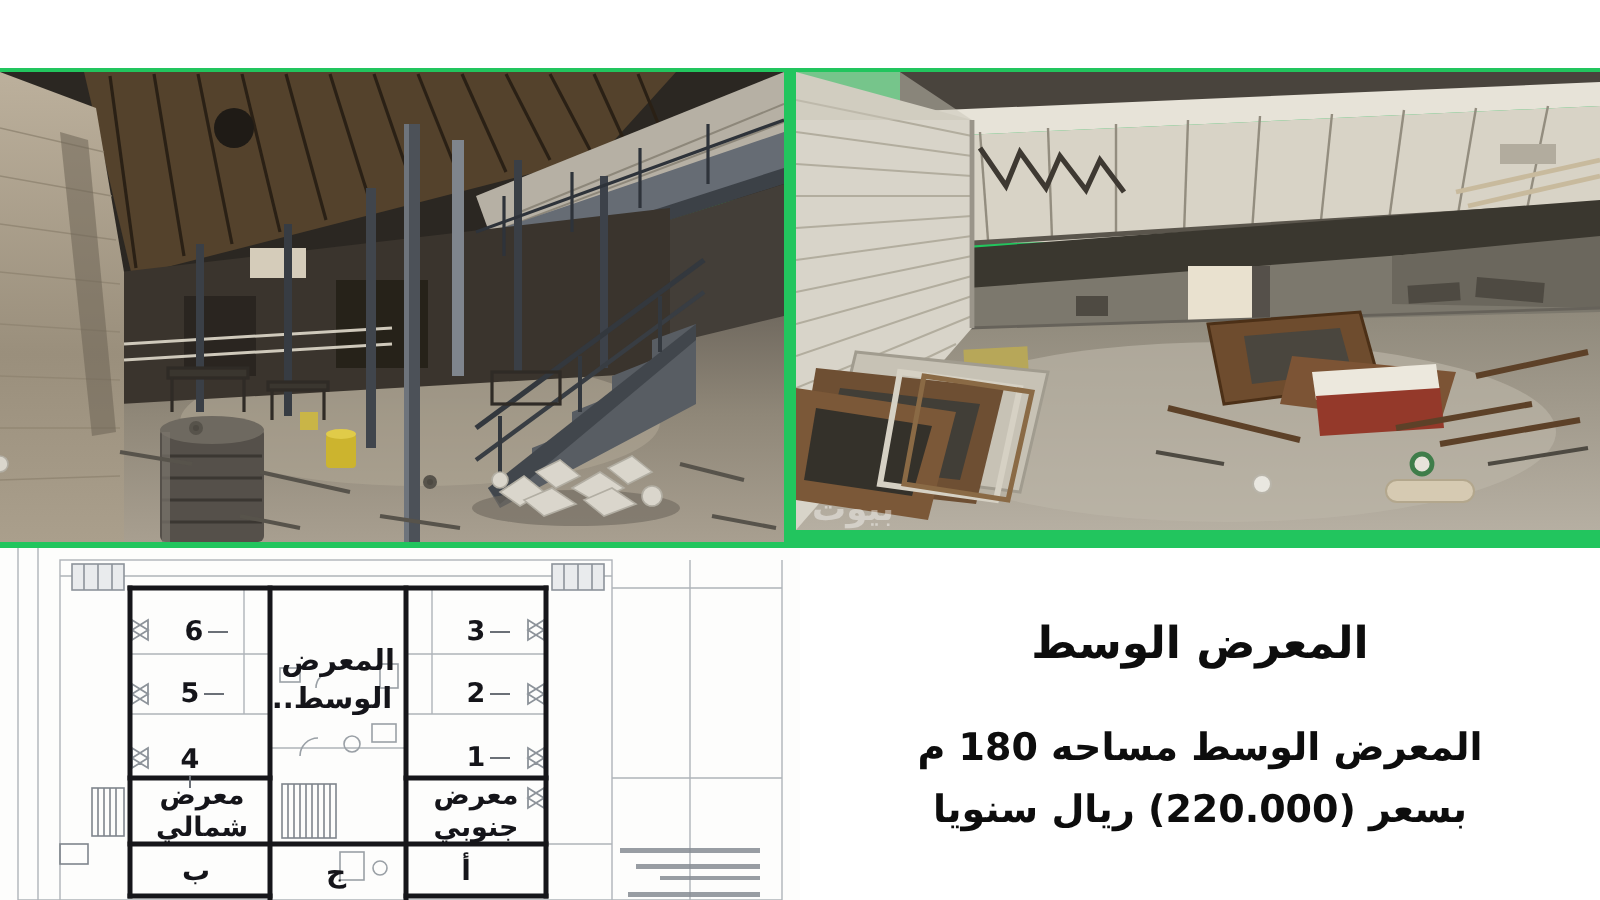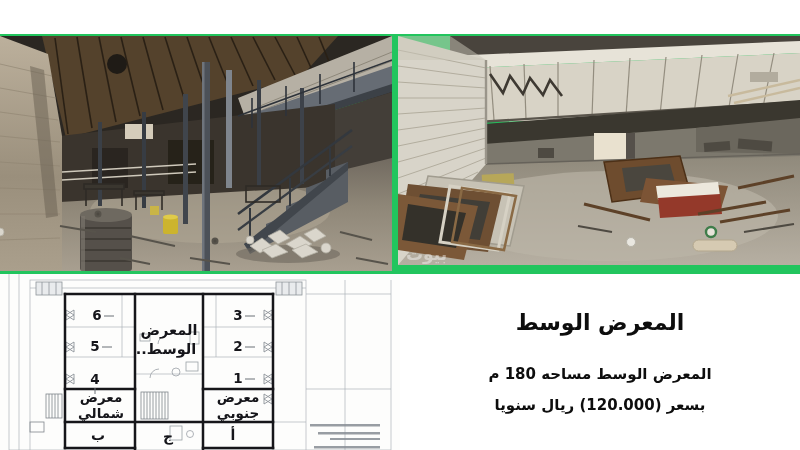--- a/index.html
+++ b/index.html
@@ -5,21 +5,21 @@
   html,body{margin:0;padding:0;background:#ffffff;}
   #canvas{position:relative;width:800px;height:450px;background:#22c55e;overflow:hidden;
           font-family:"DejaVu Sans",sans-serif;margin-top:34px;}
   .photo{position:absolute;overflow:hidden;}
   #photo-left{left:0;top:2px;width:392px;height:235px;}
   #photo-right{left:398px;top:2px;width:402px;height:229px;}
   #plan-section{position:absolute;left:0;top:240px;width:400px;height:210px;background:#fdfdfc;}
   #info-panel{position:absolute;left:400px;top:240px;width:400px;height:210px;background:#ffffff;
               text-align:center;direction:rtl;color:#0d0d0d;}
   .listing-title{margin-top:36px;font-size:22px;font-weight:bold;letter-spacing:0;}
-  .listing-details{margin-top:24px;font-size:15px;font-weight:bold;line-height:31px;}
+  .listing-details{margin-top:24px;font-size:19px;font-weight:bold;line-height:31px;}
   svg{display:block;}
   text{font-family:"DejaVu Sans",sans-serif;}
 </style>
 </head>
 <body>
 
 <div id="canvas">
 
   <div class="photo" id="photo-left">
     <svg width="392" height="235" viewBox="0 0 392 235">
@@ -445,17 +445,17 @@
         <text x="168" y="167" font-size="14">ج</text>
         <text x="233" y="166" font-size="14">أ</text>
       </g>
     </svg>
   </div>
 
   <div id="info-panel">
     <div class="listing-title">المعرض الوسط</div>
     <div class="listing-details">
       <div>المعرض الوسط مساحه 180 م</div>
-      <div>بسعر (120.000) ريال سنويا</div>
+      <div>بسعر (220.000) ريال سنويا</div>
     </div>
   </div>
 
 </div>
 
 </body></html>

